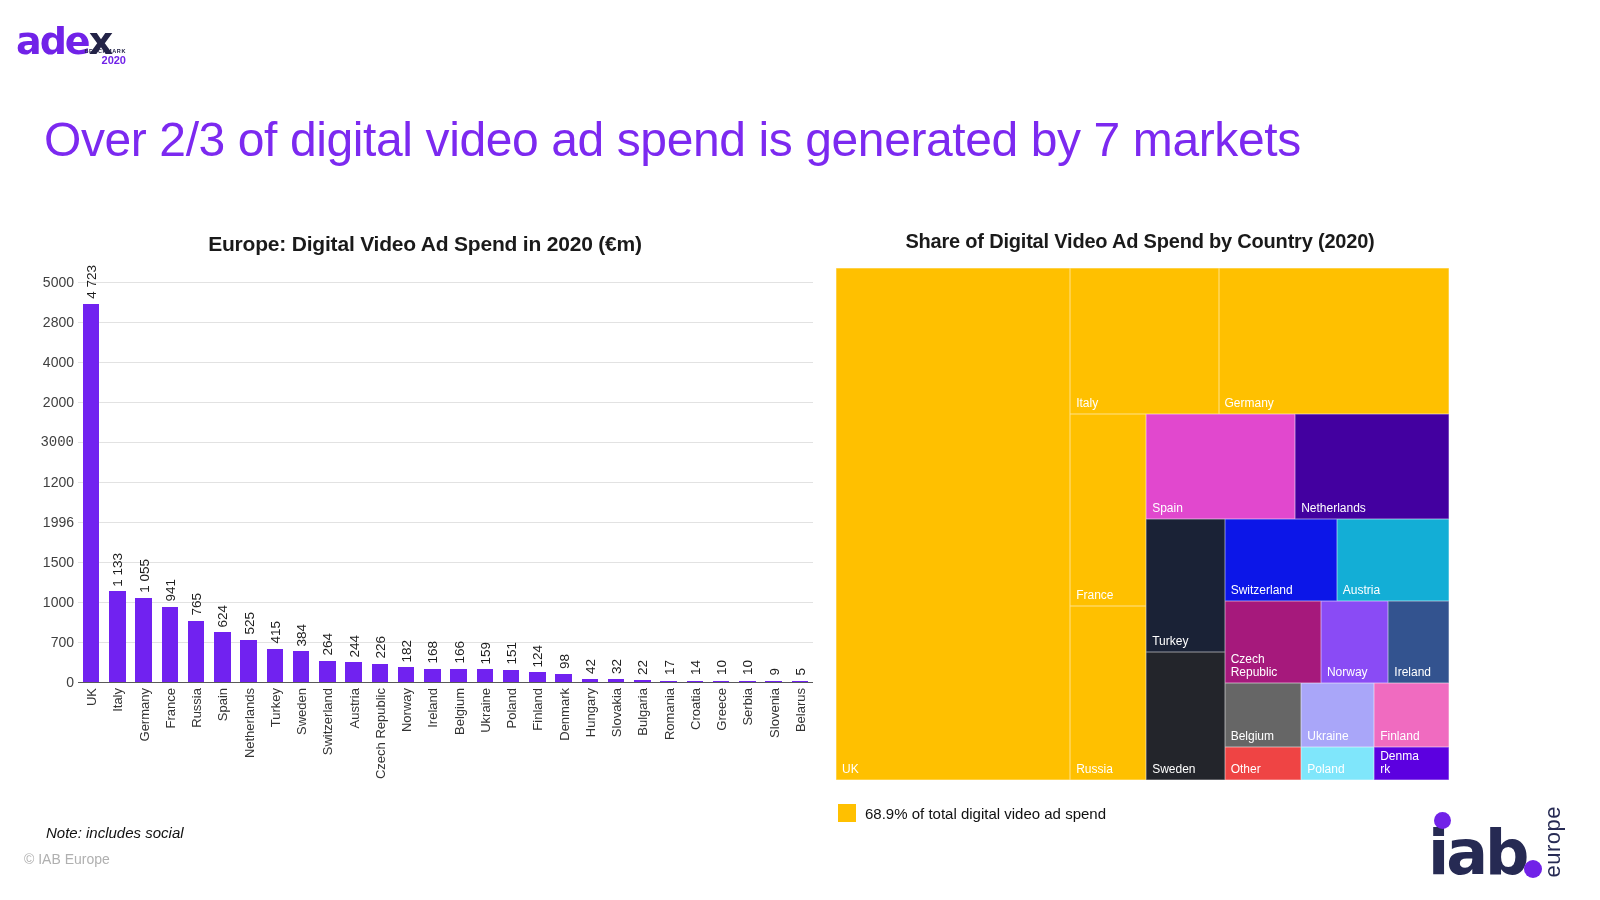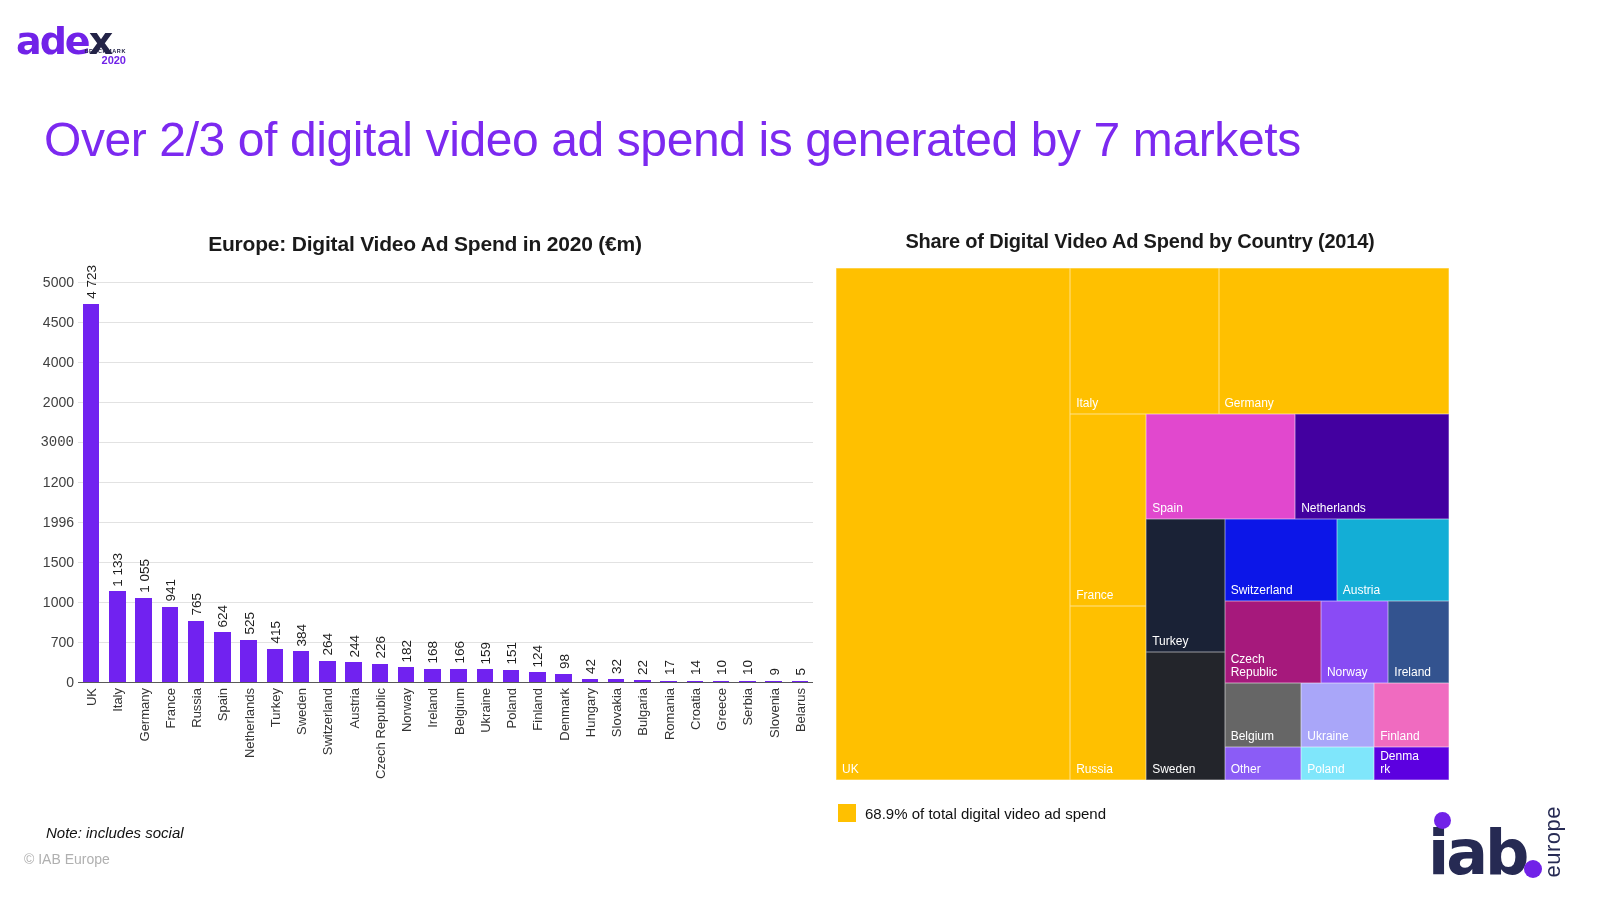--- a/index.html
+++ b/index.html
@@ -135,21 +135,21 @@
       <div class="bc-ylab" style="top: 246px;">1996</div>
       <div class="bc-tick" style="top: 246px;"></div>
       <div class="bc-ylab" style="top: 206px;">1200</div>
       <div class="bc-tick" style="top: 206px;"></div>
       <div class="bc-ylab" style="top: 166px; font-family: Liberation Mono, monospace;">3000</div>
       <div class="bc-tick" style="top: 166px;"></div>
       <div class="bc-ylab" style="top: 126px;">2000</div>
       <div class="bc-tick" style="top: 126px;"></div>
       <div class="bc-ylab" style="top: 86px;">4000</div>
       <div class="bc-tick" style="top: 86px;"></div>
-      <div class="bc-ylab" style="top: 46px;">4500</div>
+      <div class="bc-ylab" style="top: 46px;">2800</div>
       <div class="bc-tick" style="top: 46px;"></div>
       <div class="bc-ylab" style="top: 6px;">5000</div>
       <div class="bc-tick" style="top: 6px;"></div>
     </div>
   <div class="bc-plot" id="bc-plot">
     <div class="bc-grid" id="bc-grid">
         <div class="bc-gridline" style="top: 360px;"></div>
         <div class="bc-gridline" style="top: 320px;"></div>
         <div class="bc-gridline" style="top: 280px;"></div>
         <div class="bc-gridline" style="top: 240px;"></div>
@@ -303,21 +303,21 @@
       <div class="cat-lab" style="left: 609.875px;">Croatia</div>
       <div class="cat-lab" style="left: 636.125px;">Greece</div>
       <div class="cat-lab" style="left: 662.375px;">Serbia</div>
       <div class="cat-lab" style="left: 688.625px;">Slovenia</div>
       <div class="cat-lab" style="left: 714.875px;">Belarus</div>
     </div>
 
   <div class="note">Note: includes social</div>
   <div class="copyright">© IAB Europe</div>
 
-  <div class="tm-title">Share of Digital Video Ad Spend by Country (2014)</div>
+  <div class="tm-title">Share of Digital Video Ad Spend by Country (2020)</div>
   <div class="treemap" id="treemap">
       <div class="tile" style="left: 0%; top: 0%; width: 38.2%; height: 100%; background: rgb(255, 192, 0); box-shadow: rgba(255, 255, 255, 0.55) 0px 0px 0px 0.5px inset;">
         <span>UK</span>
       </div>
       <div class="tile" style="left: 38.2%; top: 0%; width: 24.2%; height: 28.5%; background: rgb(255, 192, 0); box-shadow: rgba(255, 255, 255, 0.55) 0px 0px 0px 0.5px inset;">
         <span>Italy</span>
       </div>
       <div class="tile" style="left: 62.4%; top: 0%; width: 37.6%; height: 28.5%; background: rgb(255, 192, 0); box-shadow: rgba(255, 255, 255, 0.55) 0px 0px 0px 0.5px inset;">
         <span>Germany</span>
       </div>
@@ -357,21 +357,21 @@
       </div>
       <div class="tile" style="left: 63.4%; top: 81%; width: 12.5%; height: 12.6%; background: rgb(102, 102, 102); box-shadow: rgba(255, 255, 255, 0.55) 0px 0px 0px 0.5px inset;">
         <span>Belgium</span>
       </div>
       <div class="tile" style="left: 75.9%; top: 81%; width: 11.9%; height: 12.6%; background: rgb(169, 166, 249); box-shadow: rgba(255, 255, 255, 0.55) 0px 0px 0px 0.5px inset;">
         <span>Ukraine</span>
       </div>
       <div class="tile" style="left: 87.8%; top: 81%; width: 12.2%; height: 12.6%; background: rgb(240, 107, 192); box-shadow: rgba(255, 255, 255, 0.55) 0px 0px 0px 0.5px inset;">
         <span>Finland</span>
       </div>
-      <div class="tile" style="left: 63.4%; top: 93.6%; width: 12.5%; height: 6.4%; background: #8b5cf6; box-shadow: rgba(255, 255, 255, 0.55) 0px 0px 0px 0.5px inset;">
+      <div class="tile" style="left: 63.4%; top: 93.6%; width: 12.5%; height: 6.4%; background: #ef4444; box-shadow: rgba(255, 255, 255, 0.55) 0px 0px 0px 0.5px inset;">
         <span>Other</span>
       </div>
       <div class="tile" style="left: 75.9%; top: 93.6%; width: 11.9%; height: 6.4%; background: rgb(127, 230, 251); box-shadow: rgba(255, 255, 255, 0.55) 0px 0px 0px 0.5px inset;">
         <span>Poland</span>
       </div>
       <div class="tile" style="left: 87.8%; top: 93.6%; width: 12.2%; height: 6.4%; background: rgb(92, 0, 224); box-shadow: rgba(255, 255, 255, 0.55) 0px 0px 0px 0.5px inset;">
         <span>Denma
 rk</span>
       </div>
     </div>

